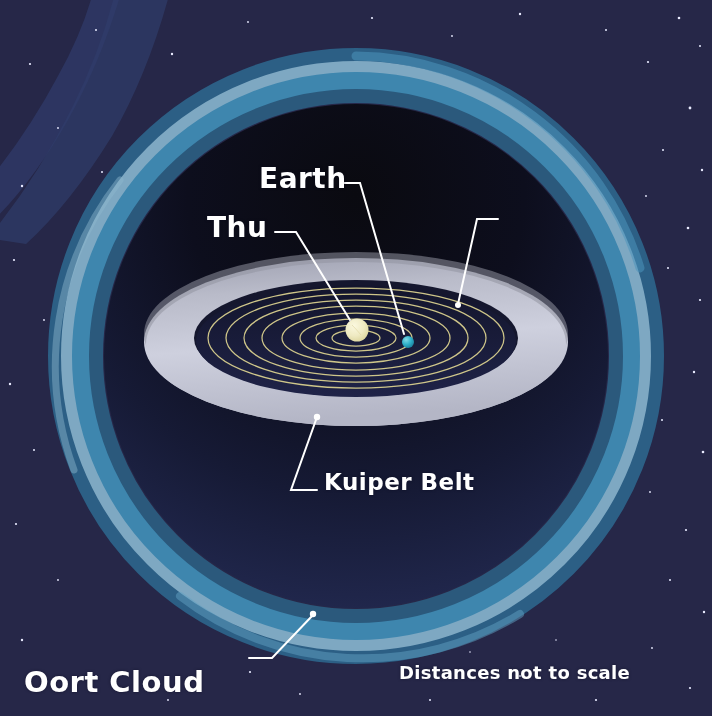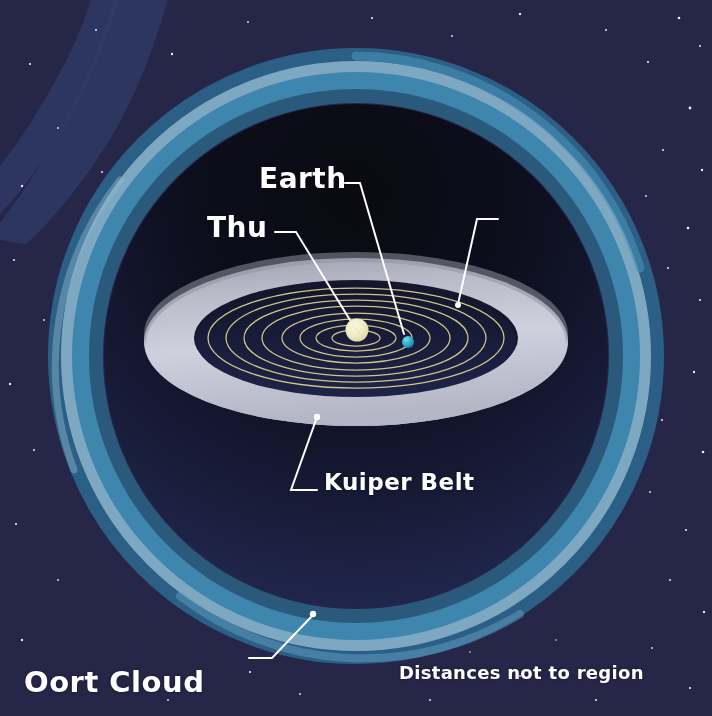--- a/index.html
+++ b/index.html
@@ -209,15 +209,15 @@
 
   <div class="label" id="label-sun">Thu</div>
 
   <div class="label" id="label-plan">
   </div>
 
   <div class="label" id="label-kuiper">Kuiper Belt</div>
 
   <div class="label" id="label-oort">Oort Cloud</div>
 
-  <div class="label" id="label-scale">Distances not to region</div>
+  <div class="label" id="label-scale">Distances not to scale</div>
 
 </div>
 
 </body></html>

